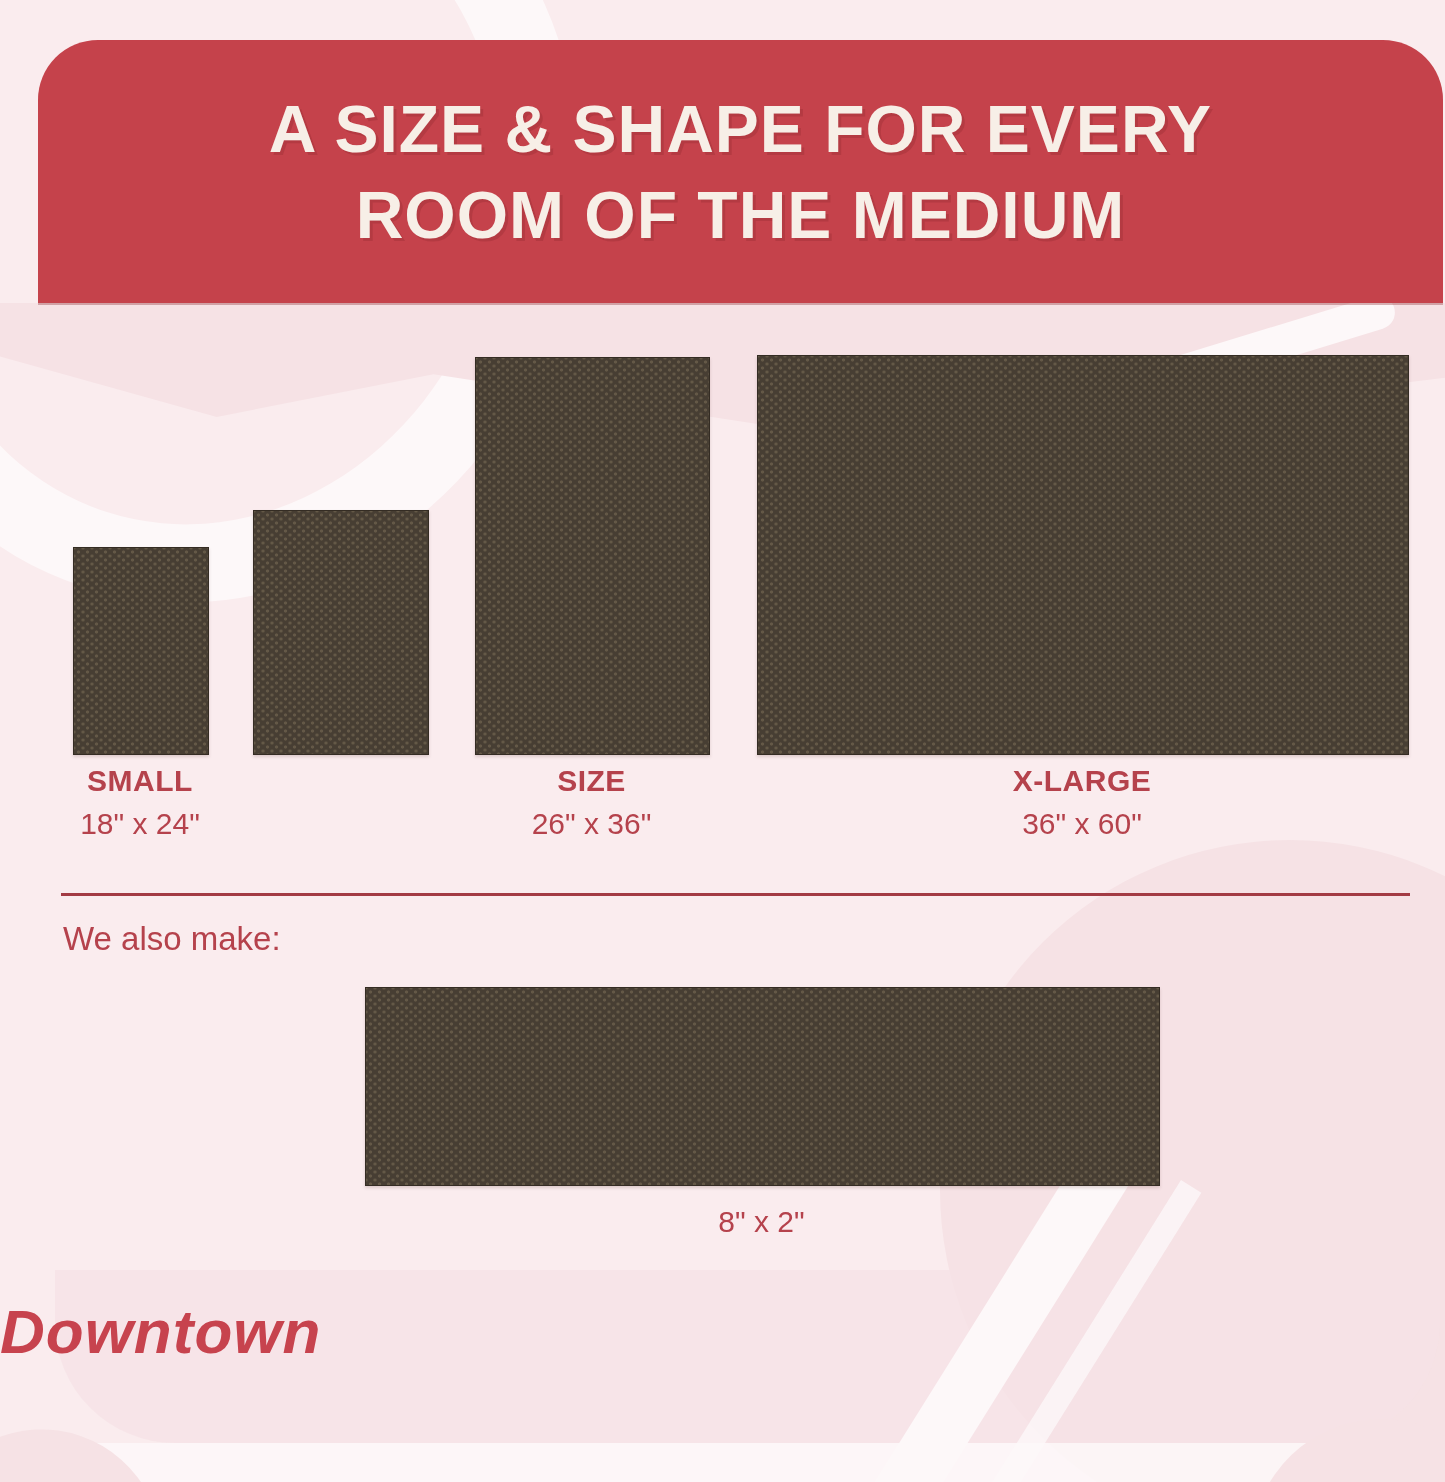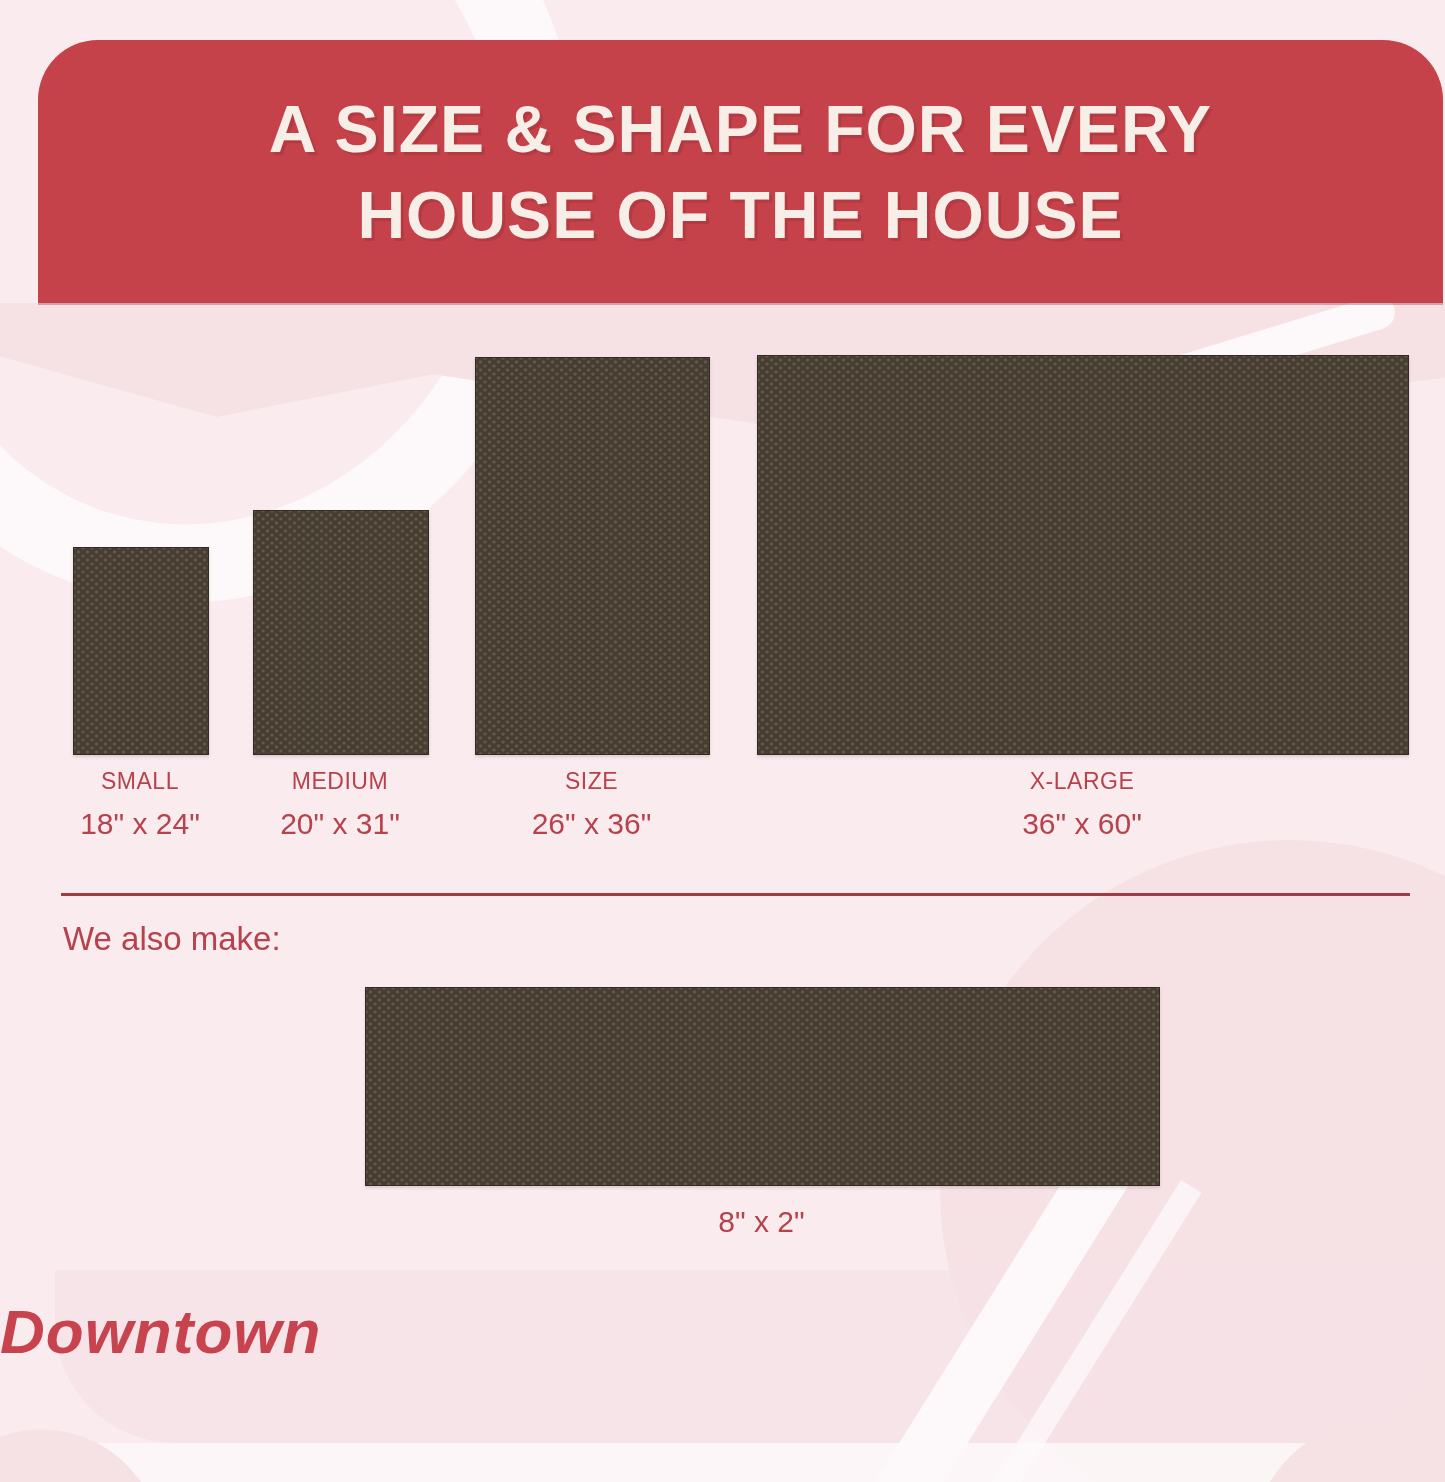--- a/index.html
+++ b/index.html
@@ -51,21 +51,21 @@
   .mat-large {left:475px;top:357px;width:233px;height:396px;}
   .mat-xlarge{left:757px;top:355px;width:650px;height:398px;}
   .mat-runner{left:365px;top:987px;width:793px;height:197px;}
   
   .size-label{position:absolute;top:764px;text-align:center;color:var(--label_red,#b5424c);}
   .lbl-small {left:73px; width:134px;}
   .lbl-medium{left:253px;width:174px;}
   .lbl-large {left:475px;width:233px;}
   .lbl-xlarge{left:757px;width:650px;}
   .lbl-runner{left:365px;width:793px;top:1196px;}
-  .size-name{font-size:23px;font-weight:normal;letter-spacing:.5px;line-height:34px;}
+  .size-name{font-size:30px;font-weight:bold;letter-spacing:.5px;line-height:34px;}
   .size-dims{font-size:30px;font-weight:normal;line-height:34px;margin-top:9px;}
   
   .divider{position:absolute;left:61px;top:893px;width:1349px;height:3px;background:var(--divider_red,#a33b44);}
   .also-make{position:absolute;left:63px;top:920px;font-size:33px;line-height:38px;color:var(--label_red,#b5464f);text-align:right;}
   
   .logo{position:absolute;left:0;top:1300px;width:1445px;text-align:left;color:var(--logo_red,#c7434e);}
   .logo-brand{font-size:62px;line-height:64px;font-weight:bold;font-style:italic;letter-spacing:1px;}
   .logo-sub{font-size:50px;line-height:56px;font-style:italic;font-weight:bold;opacity:.96;}
   .logo-reg{font-size:22px;font-style:normal;vertical-align:18px;margin-left:8px;font-weight:normal;}
 </style>
@@ -80,35 +80,31 @@
   <div class="decor decor-circle-right"></div>
   <div class="decor decor-band"></div>
   <div class="decor decor-streak1"></div>
   <div class="decor decor-streak2"></div>
   <div class="decor decor-bottom"></div>
   <div class="decor decor-corner-br"></div>
   <div class="decor decor-corner-bl"></div>
 
   <div class="banner">
     <div class="title-line">A SIZE &amp; SHAPE FOR EVERY</div>
-    <div class="title-line">HOUSE OF THE HOUSE</div>
+    <div class="title-line">ROOM OF THE MEDIUM</div>
   </div>
 
   <div class="mat mat-small"></div>
   <div class="mat mat-medium"></div>
   <div class="mat mat-large"></div>
   <div class="mat mat-xlarge"></div>
 
   <div class="size-label lbl-small">
     <div class="size-name">SMALL</div>
     <div class="size-dims">18" x 24"</div>
-  </div>
-  <div class="size-label lbl-medium">
-    <div class="size-name">MEDIUM</div>
-    <div class="size-dims">20" x 31"</div>
   </div>
   <div class="size-label lbl-large">
     <div class="size-name">SIZE</div>
     <div class="size-dims">26" x 36"</div>
   </div>
   <div class="size-label lbl-xlarge">
     <div class="size-name">X-LARGE</div>
     <div class="size-dims">36" x 60"</div>
   </div>
 

